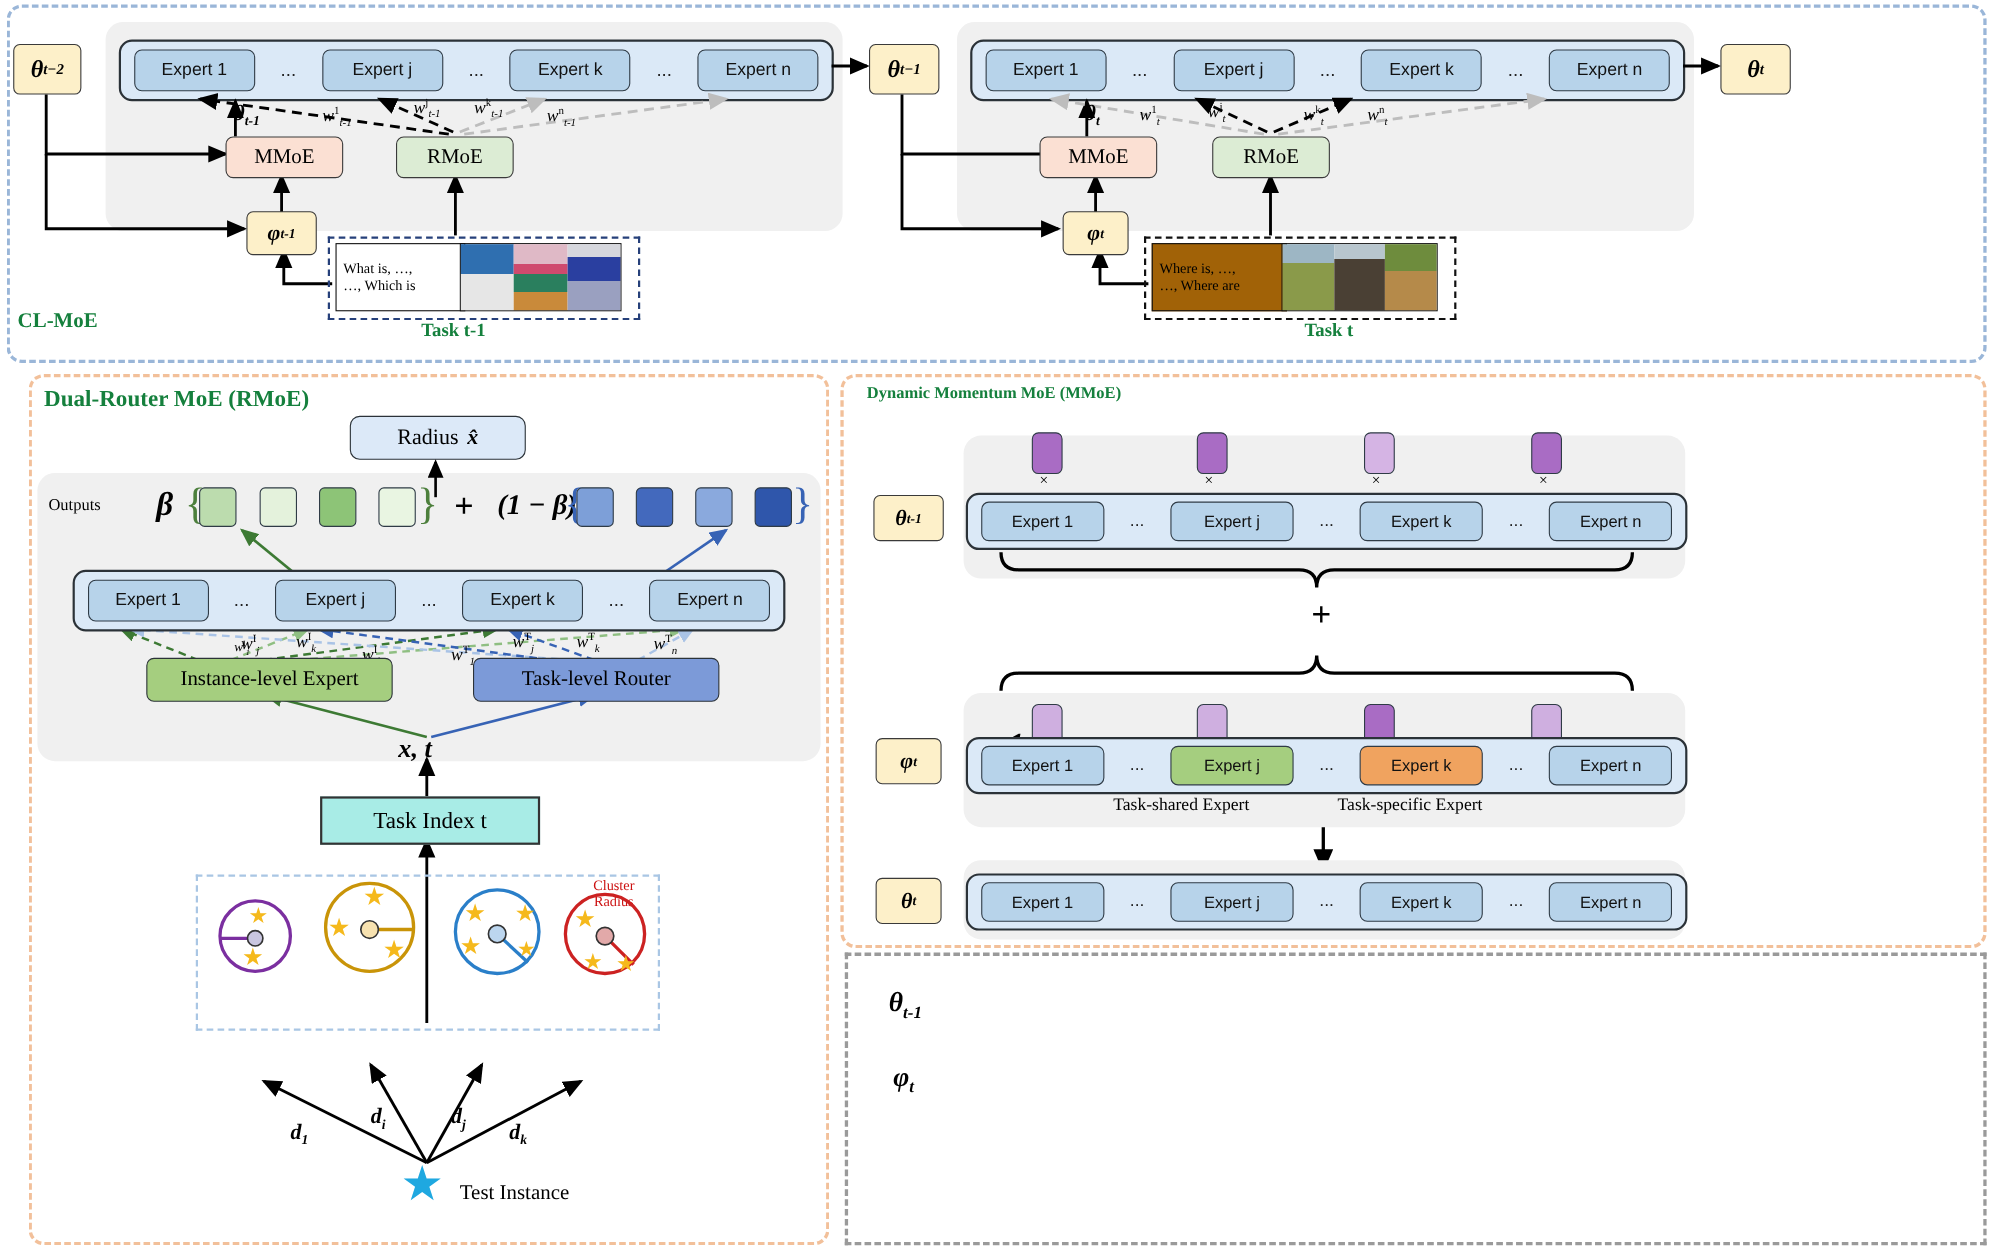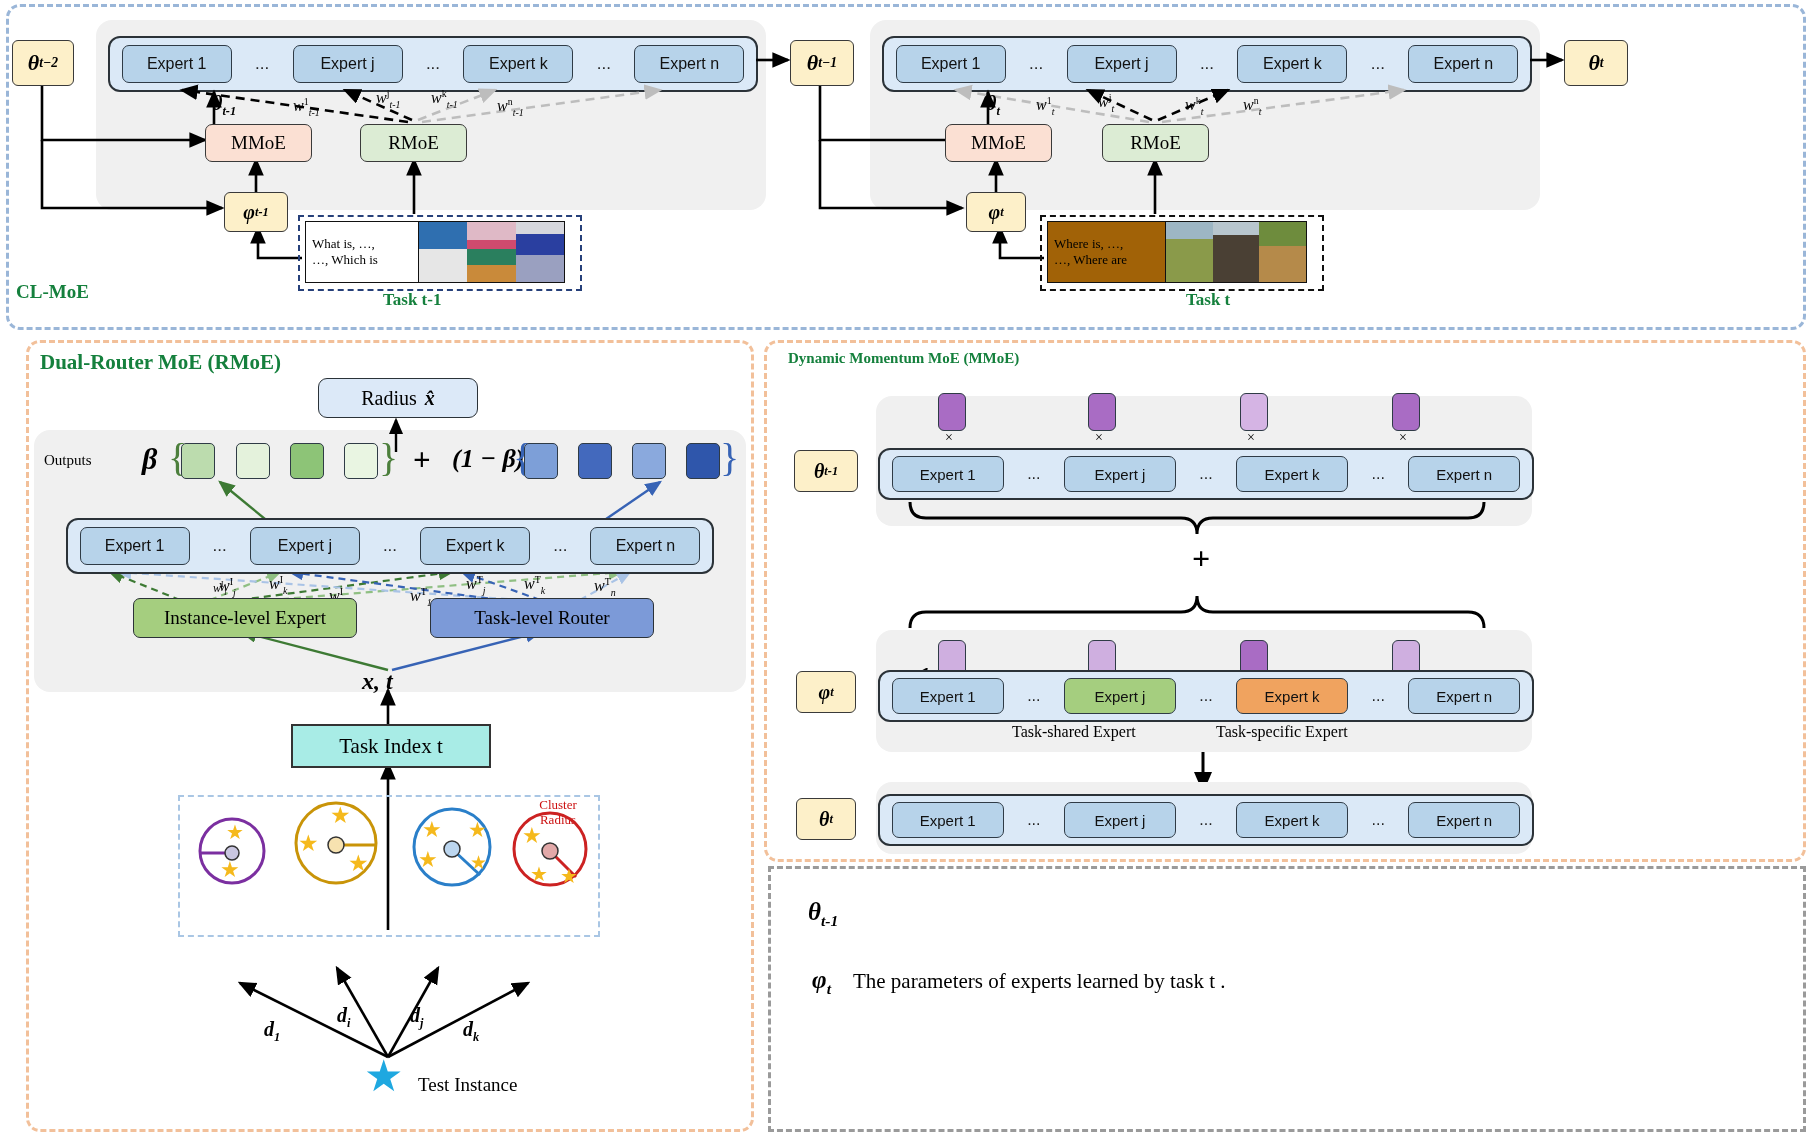--- a/index.html
+++ b/index.html
@@ -512,14 +512,13 @@
 <div class="abs" style="left:808px;top:898px;display:flex;align-items:baseline;gap:22px;">
   <span style="font-size:25px;font-style:italic;font-weight:bold;">
     <span>θ</span><span class="sub">t-1</span>
   </span>
 </div>
 
 <div class="abs" style="left:812px;top:966px;display:flex;align-items:baseline;gap:22px;">
   <span style="font-size:25px;font-style:italic;font-weight:bold;">
     <span>φ</span><span class="sub">t</span>
   </span>
-  <span style="font-size:21px;">The parameters of experts learned by task t .</span>
 </div>
 
 </body></html>

